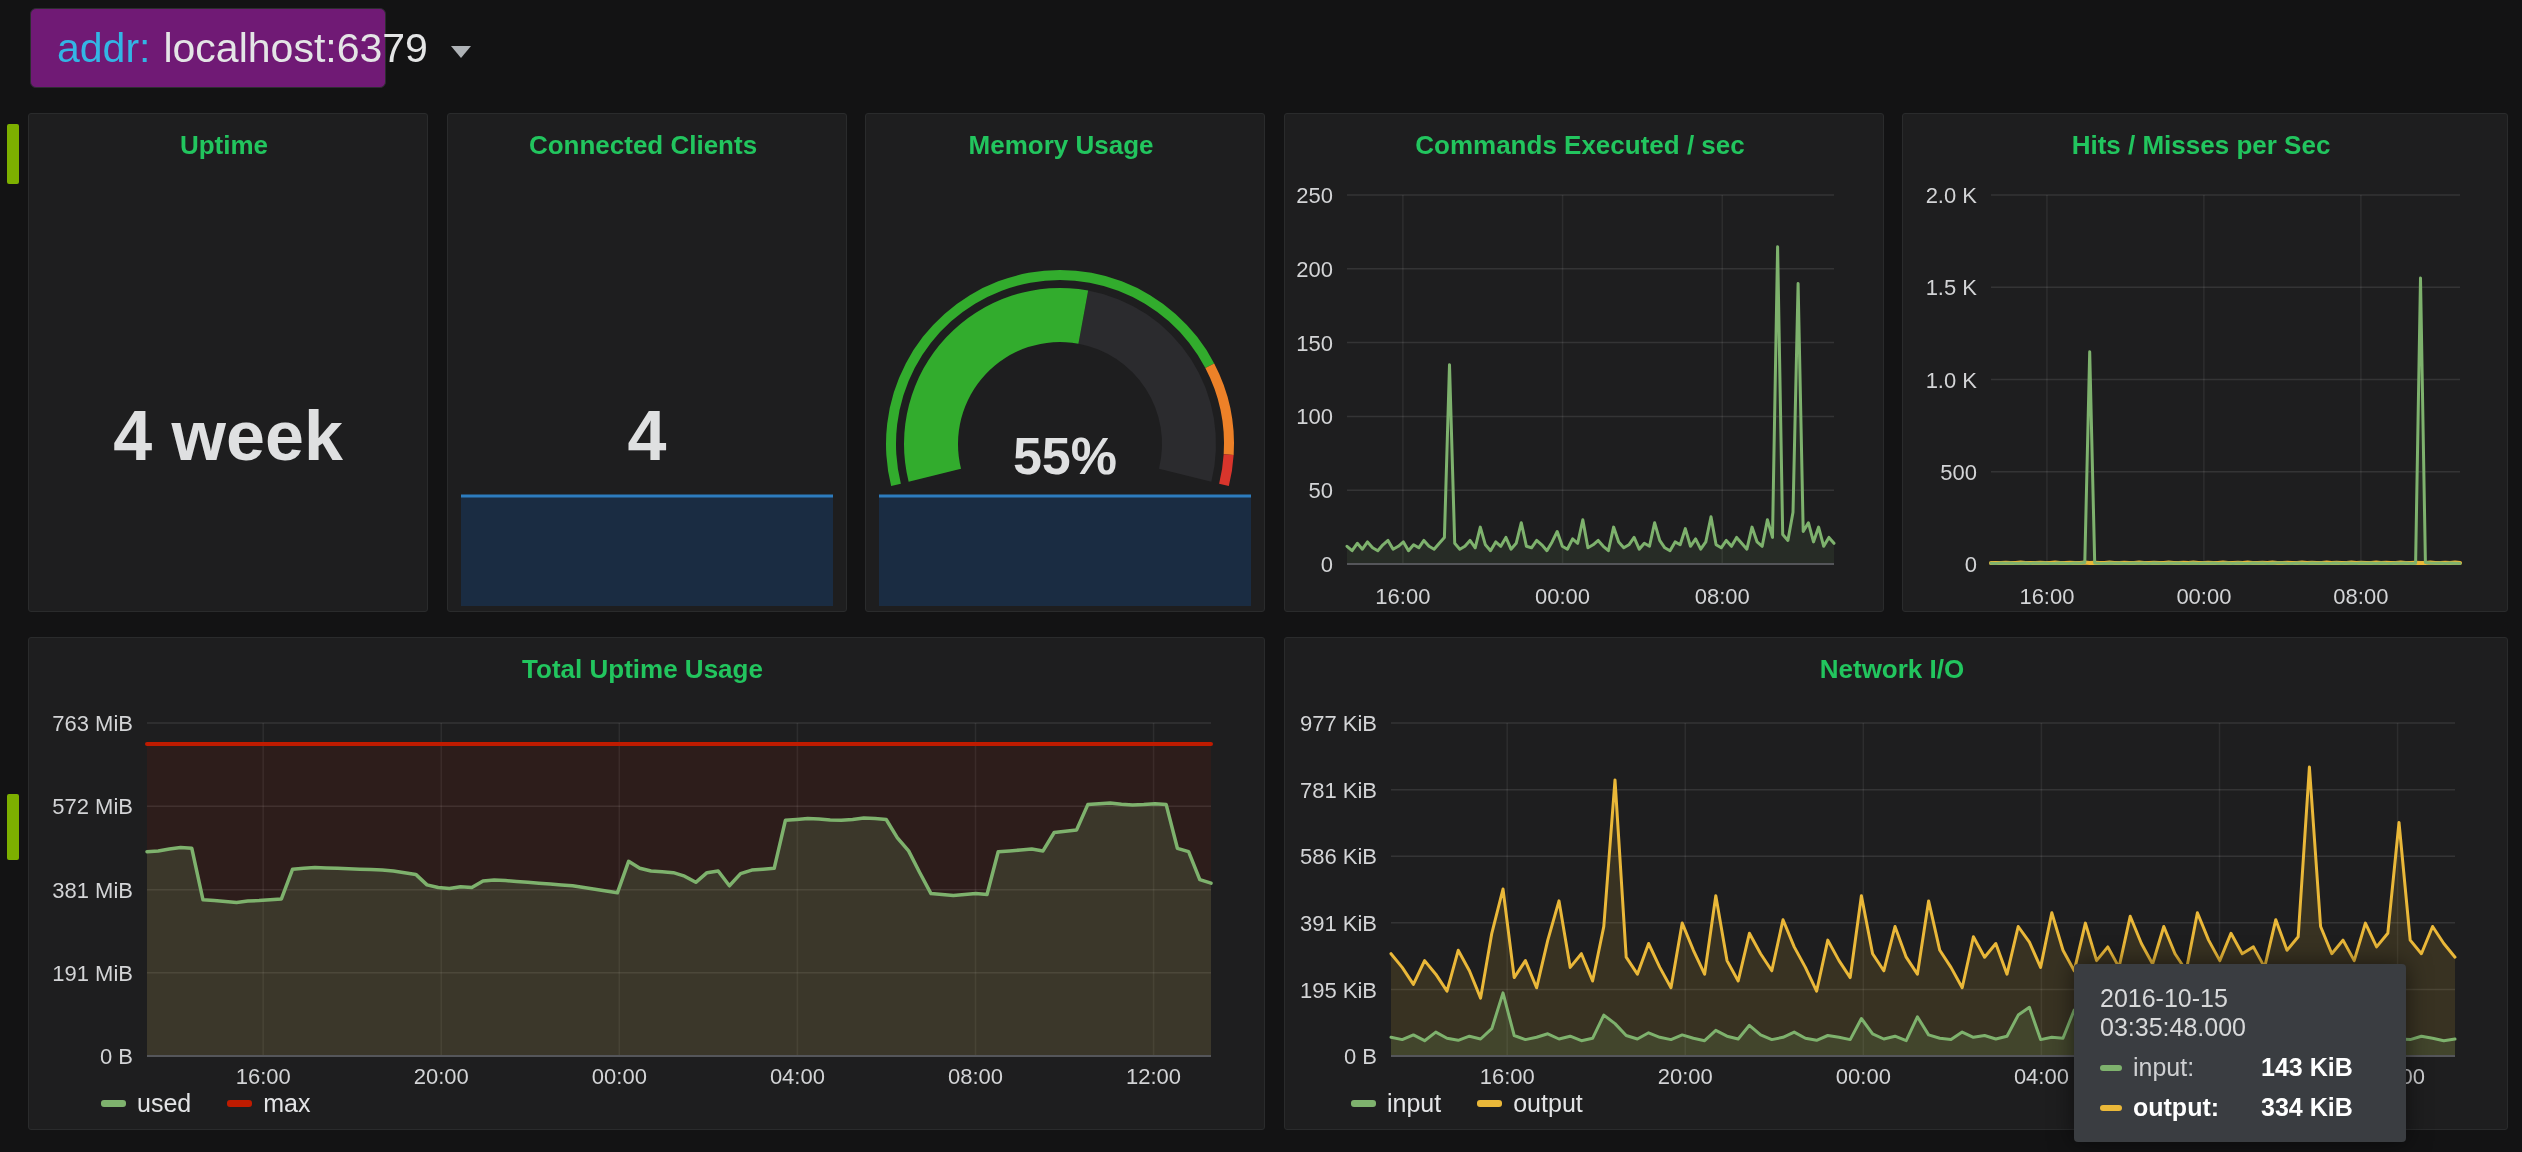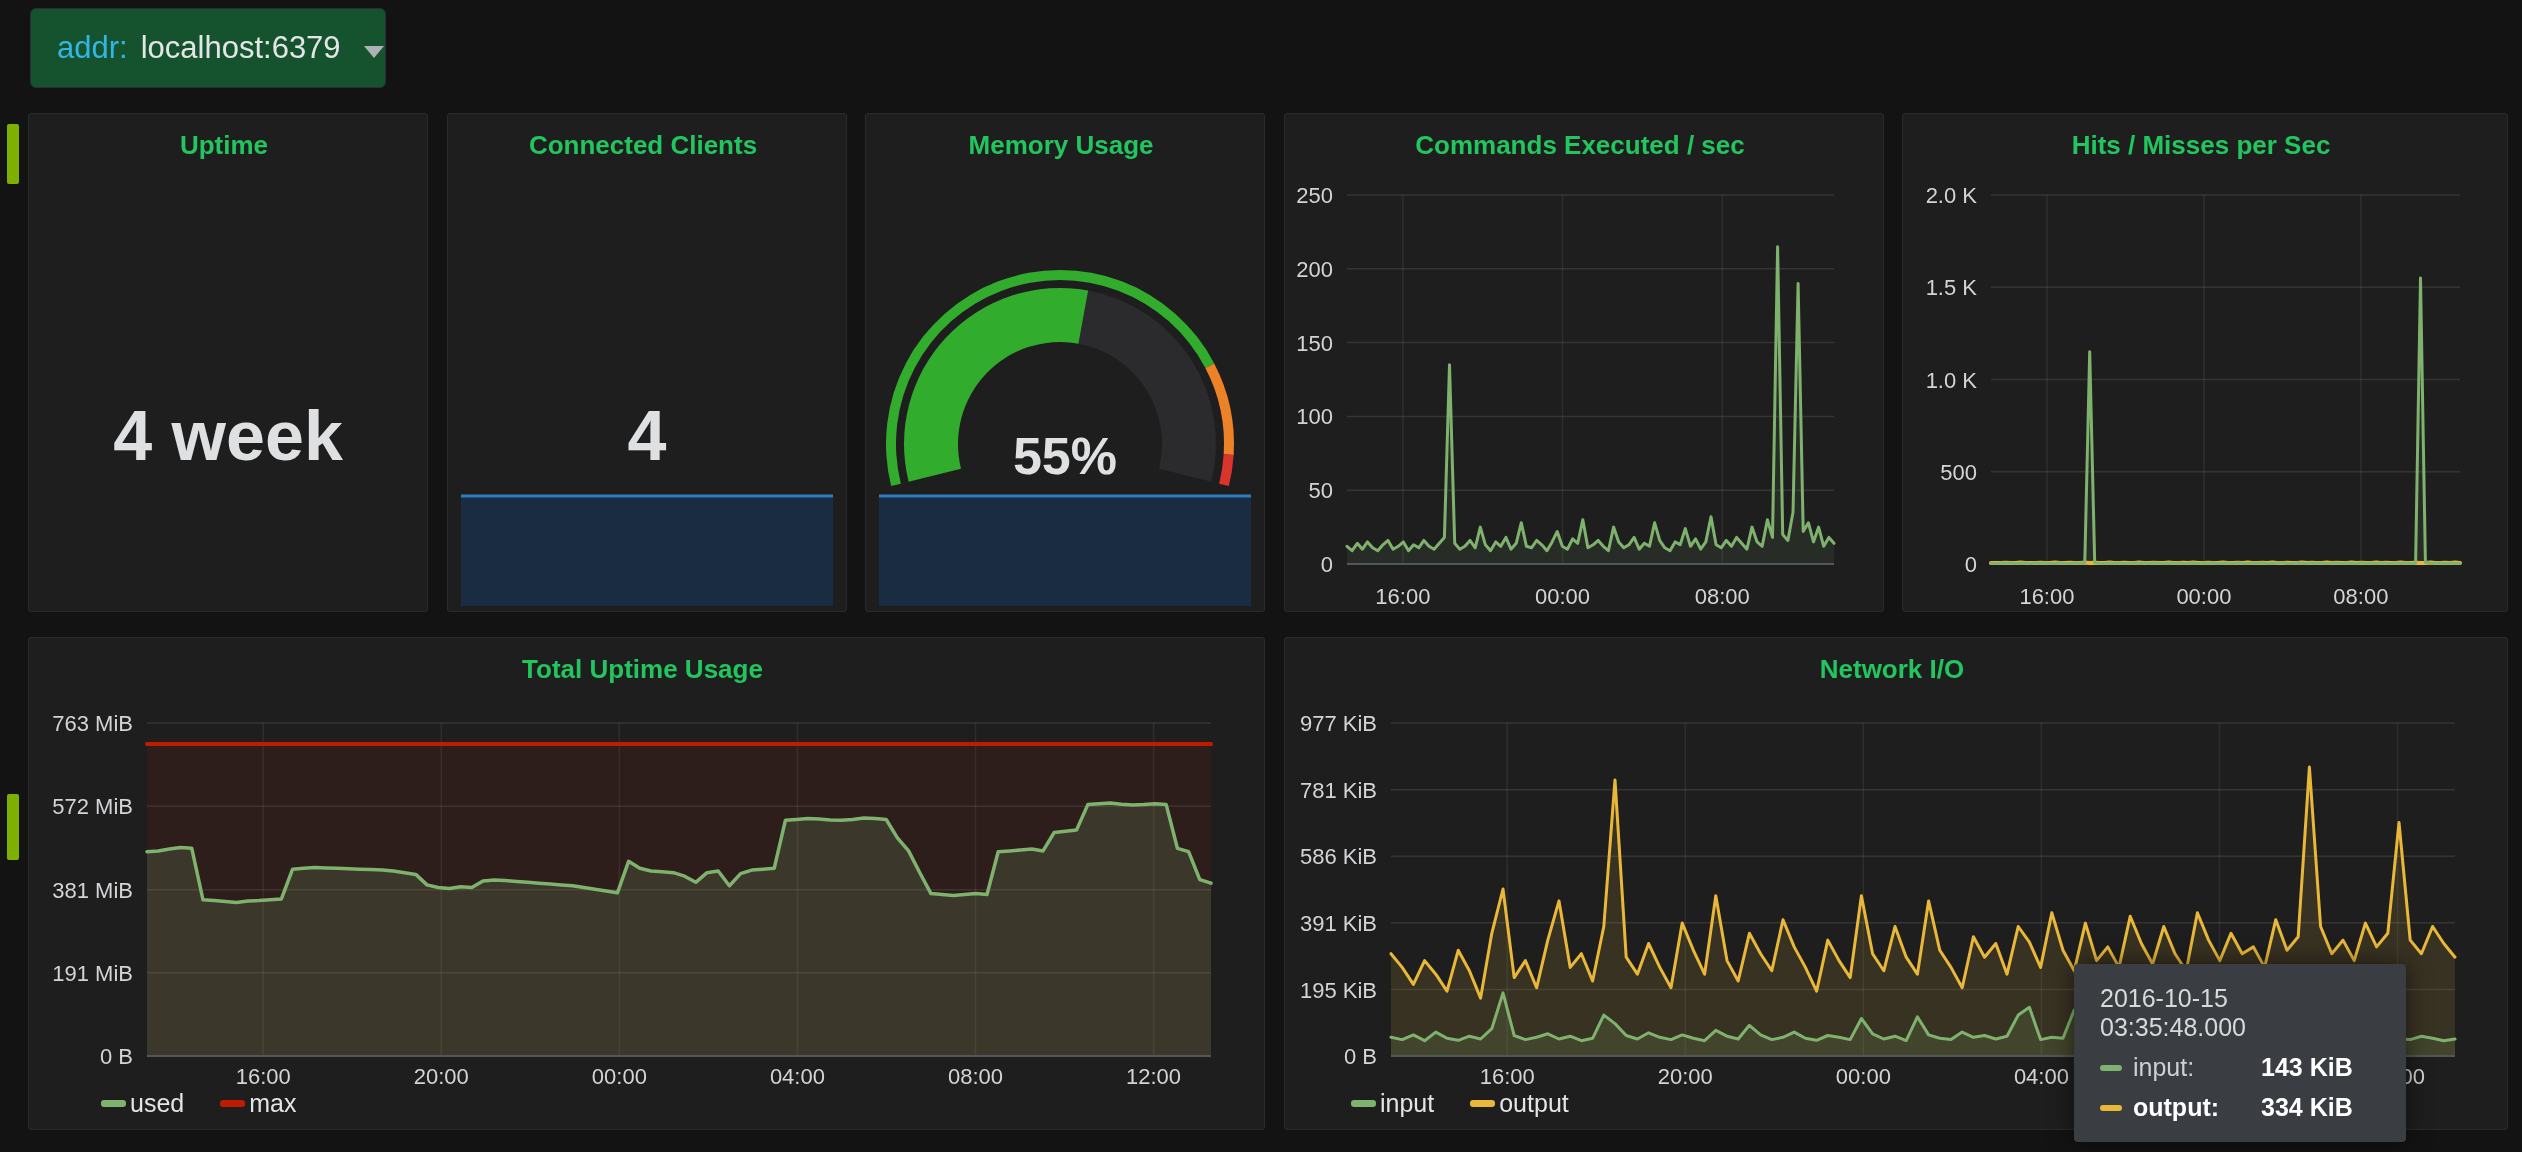--- a/index.html
+++ b/index.html
@@ -2,23 +2,23 @@
 <html><head>
 <meta charset="utf-8">
 <style>
   html,body{margin:0;padding:0;background:#131314;}
   body{width:2522px;height:1152px;position:relative;overflow:hidden;
        font-family:"Liberation Sans",sans-serif;color:#d8d9da;}
   .dashboard{position:absolute;inset:0;}
 
   
   .variable-box{position:absolute;left:30px;top:8px;width:356px;height:80px;
-    background:#14532d;border:1px solid #2c2d30;border-radius:6px;
+    background:#701a75;border:1px solid #2c2d30;border-radius:6px;
     display:flex;align-items:center;padding-left:26px;box-sizing:border-box;
-    gap:13px;font-size:31px;cursor:pointer;}
+    gap:13px;font-size:41px;cursor:pointer;}
   .var-label{font-weight:400;}
   .var-value{color:#e4e5e6;}
   .caret{width:0;height:0;border-left:10px solid transparent;
     border-right:10px solid transparent;border-top:12px solid #aeb2b6;
     margin-left:10px;margin-top:8px;}
 
   
   .row-tab{position:absolute;left:7px;width:12px;background:#7db000;border-radius:2px;cursor:pointer;}
   #row-tab-1{top:124px;height:60px;}
   #row-tab-2{top:794px;height:66px;}
@@ -40,21 +40,21 @@
     text-align:center;font-size:70px;font-weight:700;color:#dfe0e1;margin-top:40px;}
   .gauge-value{position:absolute;left:0;right:0;top:312px;height:60px;line-height:60px;
     text-align:center;font-size:52px;font-weight:700;color:#dfe0e1;}
 
   .plot-area{position:absolute;background:transparent;}
 
   
   .legend{position:absolute;top:450px;height:30px;display:flex;align-items:center;gap:36px;}
   #legend-mem{left:72px;}
   #legend-net{left:66px;}
-  .legend-item{display:flex;align-items:center;gap:4px;font-size:25px;color:#e3e4e6;cursor:pointer;}
+  .legend-item{display:flex;align-items:center;gap:11px;font-size:25px;color:#e3e4e6;cursor:pointer;}
   .dash{width:25px;height:7px;border-radius:3px;}
 
   
   #charts{position:absolute;left:0;top:0;width:2522px;height:1152px;pointer-events:none;z-index:5;}
   #charts text{font-family:"Liberation Sans",sans-serif;font-size:22px;fill:#d3d4d6;}
 
   
   .tooltip{position:absolute;left:2074px;top:964px;width:332px;z-index:20;
     background:#3a3d41;border-radius:4px;padding:20px 26px;box-sizing:border-box;
     box-shadow:0 0 24px rgba(0,0,0,0.55);}

